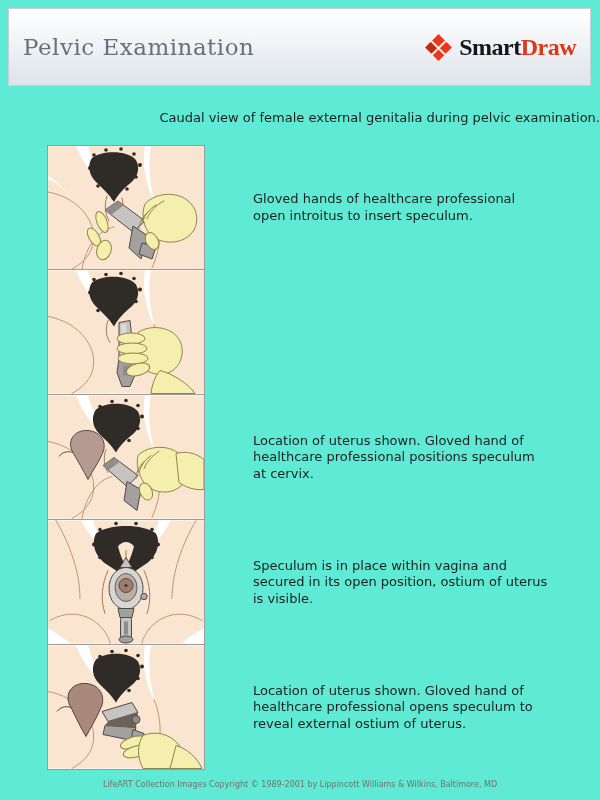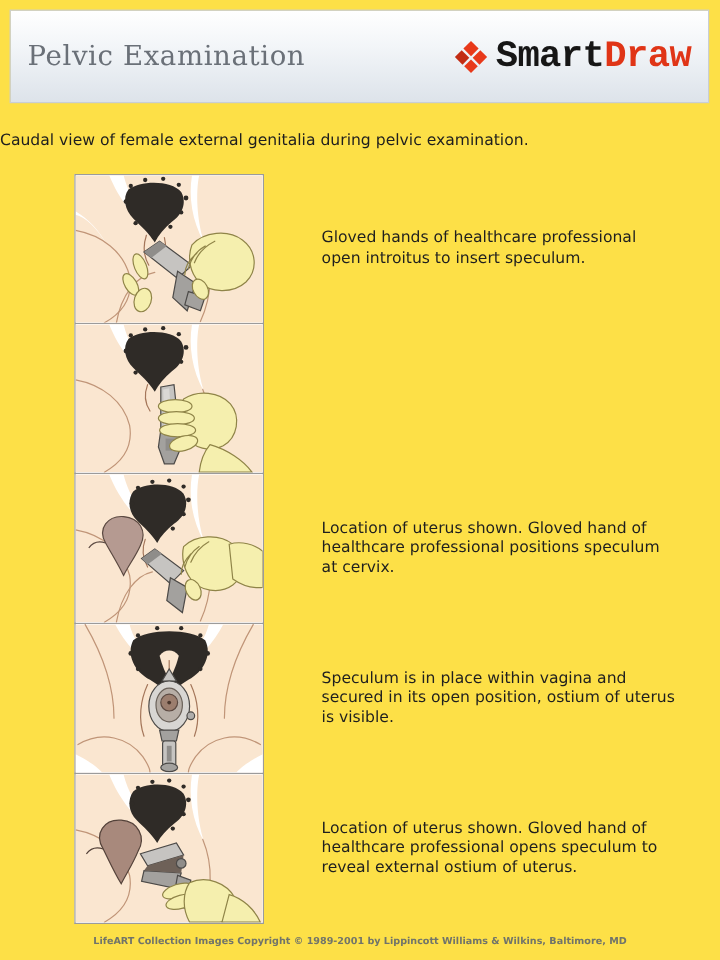--- a/index.html
+++ b/index.html
@@ -1,50 +1,50 @@
 <!DOCTYPE html>
 <html><head>
 <meta charset="utf-8">
 <style>
   html,body{margin:0;padding:0;background:#fff;}
-  .page{position:relative;width:600px;height:800px;background:#fde047;overflow:hidden;
+  .page{position:relative;width:600px;height:800px;background:#5eead4;overflow:hidden;
         font-family:"DejaVu Sans","Liberation Sans",sans-serif;}
 
   
   .titlebar{position:absolute;left:8px;top:8px;width:583px;height:78px;box-sizing:border-box;
             border:1px solid #c9ced6;
             background:linear-gradient(180deg,#ffffff 0%,#f2f5f8 40%,#dde3ea 100%);
             display:flex;align-items:center;justify-content:space-between;padding:0 14px;}
   .doc-title{margin:0;font-family:"DejaVu Serif","Liberation Serif",serif;font-weight:400;
              font-size:23px;color:#6a7078;letter-spacing:0.5px;}
   .logo{display:flex;align-items:center;gap:11px;}
   .logo-diamond{width:19px;height:19px;transform:rotate(45deg);display:grid;
                 grid-template-columns:1fr 1fr;grid-template-rows:1fr 1fr;gap:2px;flex:0 0 auto;}
   .logo-diamond i{display:block;background:#e8391a;}
   .logo-diamond i:nth-child(3){background:#c22c14;}
-  .logo-text{font-family:Liberation Mono, monospace;font-weight:700;font-size:31px;
+  .logo-text{font-family:Liberation Serif, serif;font-weight:700;font-size:24px;
              letter-spacing:-0.5px;color:#161616;white-space:nowrap;}
   .logo-draw{color:#e03517;}
 
   
-  .subtitle{position:absolute;top:110px;left:0;width:100%;text-align:left;margin:0;
+  .subtitle{position:absolute;top:110px;left:0;width:100%;text-align:right;margin:0;
             font-size:13px;color:#1e1e1e;}
 
   
-  .steps{position:absolute;left:62px;top:145px;width:530px;}
+  .steps{position:absolute;left:47px;top:145px;width:530px;}
   .step{display:flex;align-items:center;height:125px;}
   .thumb{flex:0 0 158px;width:158px;height:125px;box-sizing:border-box;margin:0;
          border:1px solid #9b9b9b;border-top:none;background:#fff;overflow:hidden;}
   .step:first-child .thumb{border-top:1px solid #9b9b9b;}
   .thumb svg{display:block;width:100%;height:100%;}
   .caption{margin:0 0 0 48px;width:295px;font-size:13px;line-height:16.5px;color:#1f1f1f;}
 
   
   .copyright{position:absolute;top:780px;left:0;width:100%;text-align:center;
-             font-size:8px;color:#71746a;font-weight:bold;}
+             font-size:8px;color:#71746a;}
 
   
   .thumb .sk{fill:#fae6d0;}
   .thumb .wh{fill:#ffffff;}
   .thumb .hr{fill:#2f2b27;}
   .thumb .gl{fill:#f5efae;stroke:#8f8448;stroke-width:1;}
   .thumb .sp{fill:#c6c4c1;stroke:#4c4a48;stroke-width:1;}
   .thumb .spd{fill:#a3a19e;stroke:#4c4a48;stroke-width:1;}
   .thumb .ln{fill:none;stroke:#c09578;stroke-width:1;stroke-linecap:round;}
   .thumb .lb{fill:none;stroke:#a4765a;stroke-width:1;stroke-linecap:round;}

